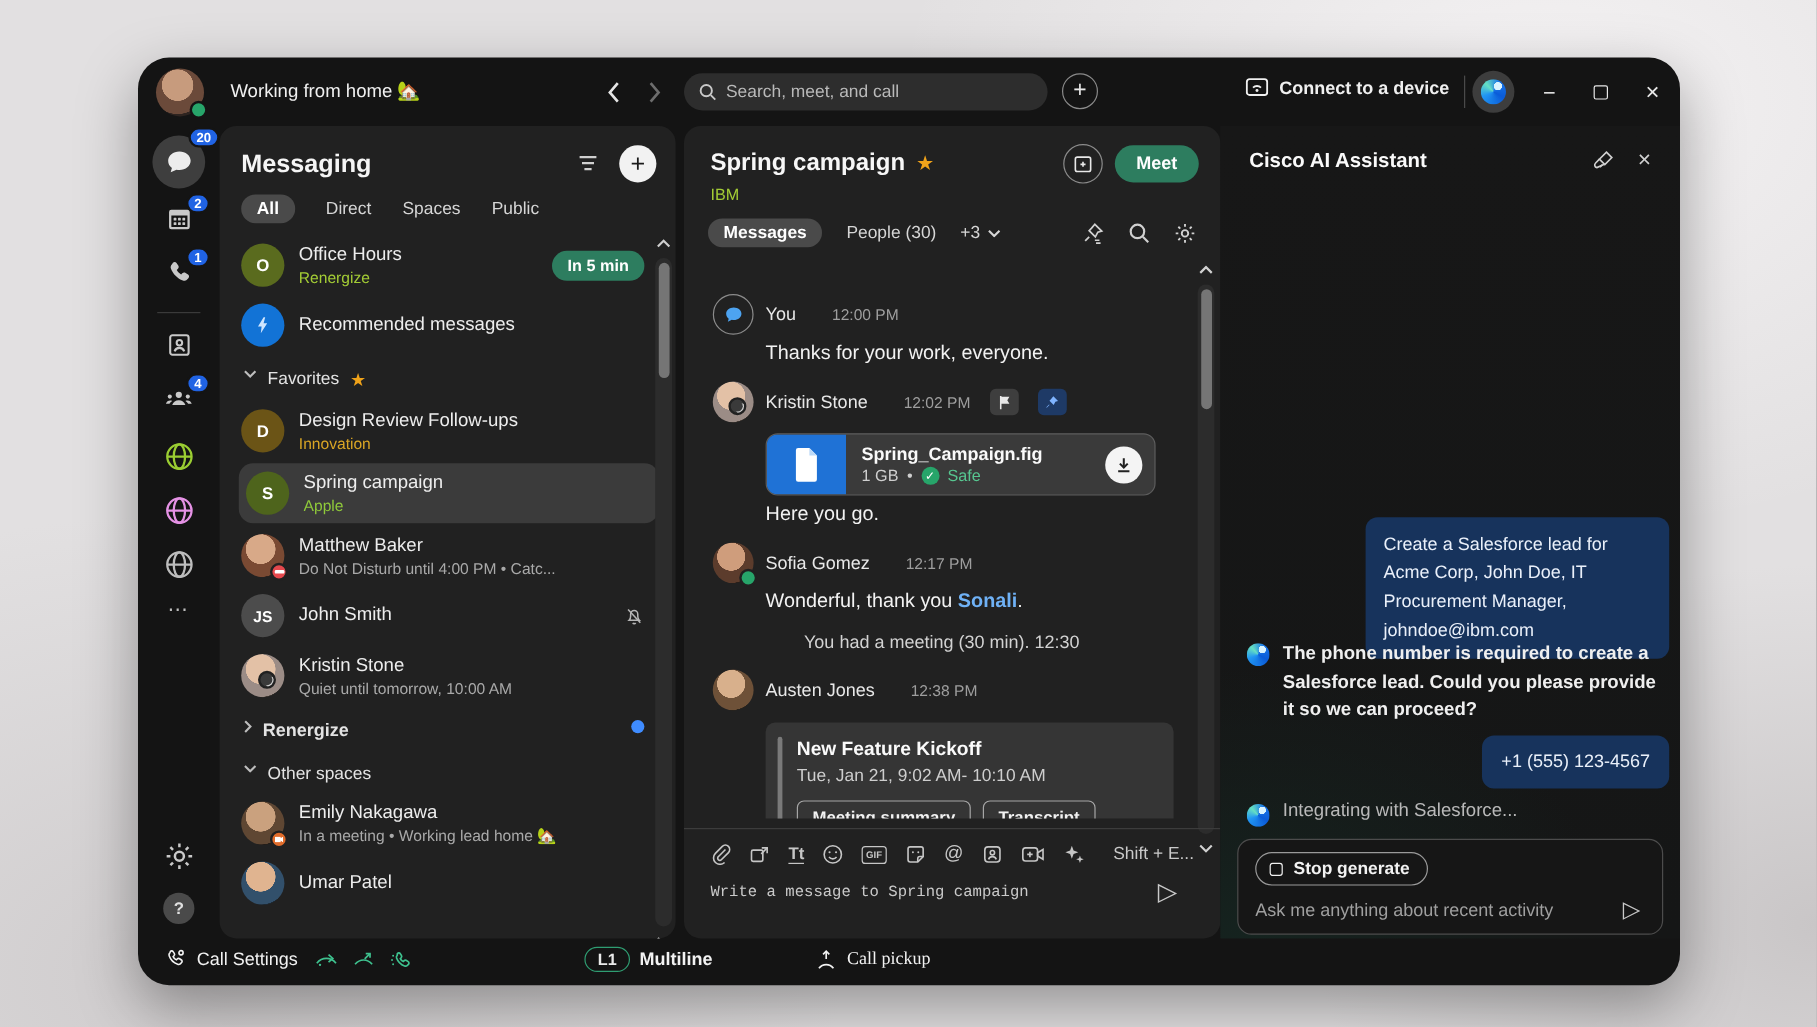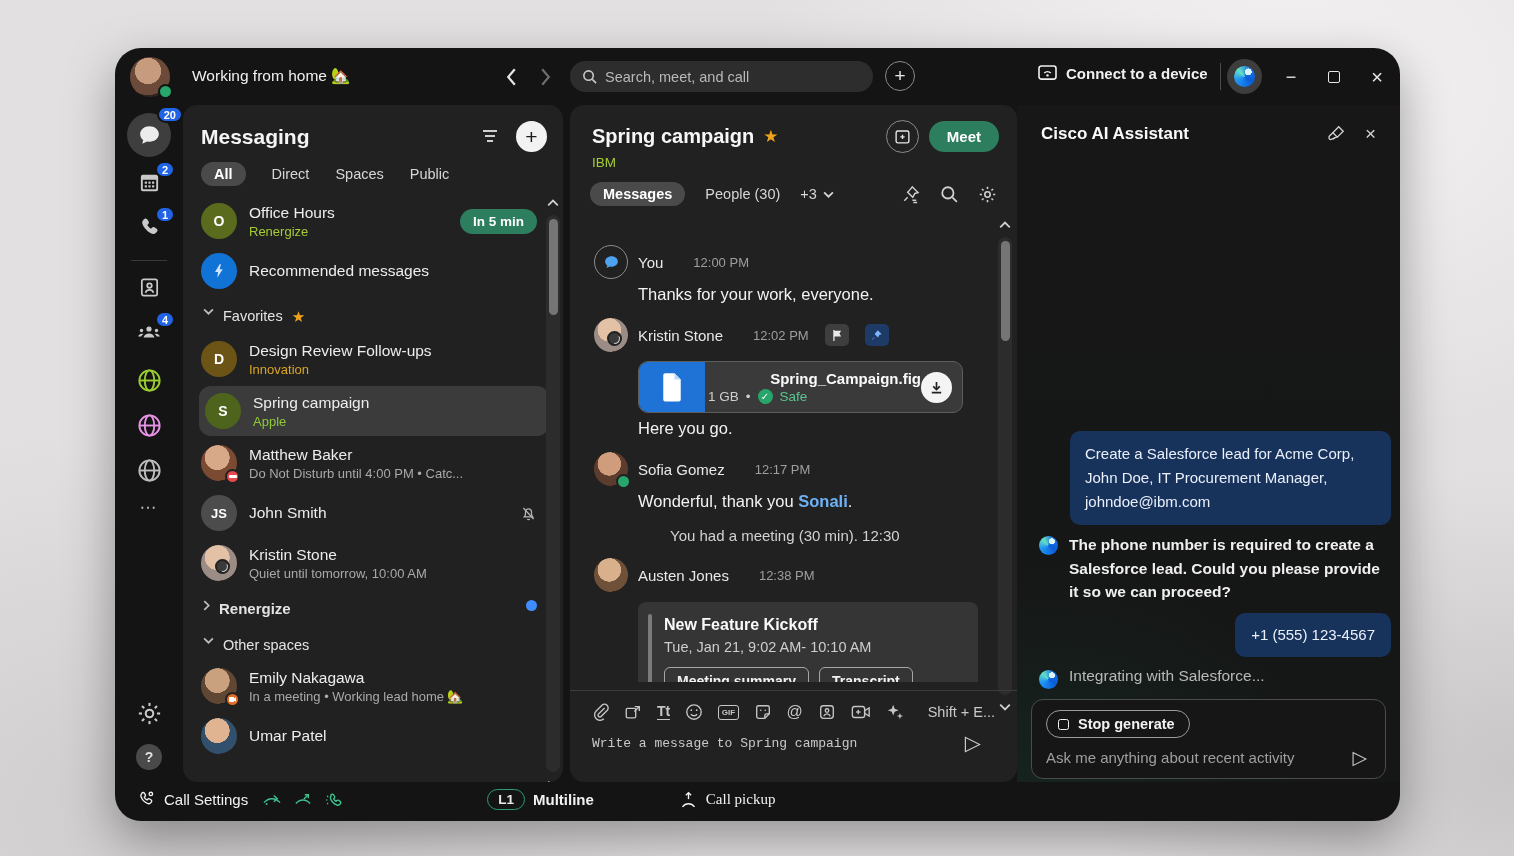--- a/index.html
+++ b/index.html
@@ -127,21 +127,21 @@
   .sender { font-size:15px; color:#e8e8e8; }
   .mtime { font-size:13px; color:#9e9e9e; margin-left:20px; }
   .msg-body { margin-left:44px; font-size:16.5px; color:#f2f2f2; margin-top:6px; }
   .you-av { width:34px; height:34px; border-radius:50%; border:1.6px solid #8b8b8b; display:flex; align-items:center; justify-content:center; }
   .chip { width:24px; height:22px; border-radius:5px; display:flex; align-items:center; justify-content:center; margin-left:6px; cursor:pointer; }
   .chip-flag { background:#3e3e3e; color:#e8e8e8; }
   .chip-pin { background:#1e3a66; color:#7fb4ff; }
   .file-card { margin:9px 0 4px 44px; width:325px; height:52px; background:#3a3a3a; border:1px solid #5d5d5d; border-radius:10px;
     display:flex; align-items:center; overflow:hidden; cursor:pointer; }
   .file-ic { width:66px; height:100%; background:#1f72d6; display:flex; align-items:center; justify-content:center; flex:none; }
-  .file-meta { flex:1; padding-left:3px;text-align:right; }
+  .file-meta { flex:1; padding-left:13px; }
   .file-name { font-size:15px; font-weight:700; color:#fafafa; }
   .file-sub { display:flex; align-items:center; gap:7px; font-size:13.5px; color:#cfcfcf; margin-top:2px; }
   .safe-check { width:15px; height:15px; border-radius:50%; background:#27a56a; color:#fff; font-size:10px;
     display:flex; align-items:center; justify-content:center; }
   .safe-txt { color:#57c690; }
   .dl-btn { width:31px; height:31px; border-radius:50%; background:#f4f4f4; color:#222; margin-right:10px; flex:none;
     display:flex; align-items:center; justify-content:center; cursor:pointer; }
   .mention { color:#6fb1f5; font-weight:700; }
   .sys-msg { margin:16px 0 0 76px; font-size:15px; color:#d2d2d2; }
   .meet-card { margin:10px 0 0 44px; width:340px; background:#353535; border-radius:8px; padding:14px 16px 14px 26px; position:relative; }
@@ -164,21 +164,21 @@
   .send-ic { color:#c9c9c9; font-size:21px; cursor:pointer; margin-right:14px; }
   
   .ai-panel { position:absolute; left:902px; right:0; top:57px; bottom:39px;
     background:radial-gradient(420px 320px at 8% 100%, #15231f 0%, rgba(21,35,31,0) 70%),
                linear-gradient(180deg, #171717 0%, #151616 100%); }
   .ai-header { display:flex; align-items:center; padding:18px 24px 0 24px; }
   .ai-title { font-size:17px; font-weight:700; color:#fafafa; }
   .ai-hicons { margin-left:auto; display:flex; align-items:center; gap:20px; color:#d0d0d0; }
   .ai-hicons > div { cursor:pointer; }
   .ai-bubble { background:#17335c; border-radius:10px; color:#eaf0fa; font-size:15px; line-height:24px; padding:11px 15px; }
-  .bub1 { position:absolute; right:9px; top:326px; width:321px; }
+  .bub1 { position:absolute; right:9px; top:326px; width:253px; }
   .bub2 { position:absolute; right:9px; top:508px; padding:10px 16px; }
   .ai-row { position:absolute; left:22px; display:flex; gap:11px; }
   .ai-row .ailogo { flex:none; width:19px; height:19px; margin-top:3px; }
   .row1 { top:428px; width:345px; }
   .row2 { top:562px; }
   .ai-text { font-size:15.5px; font-weight:700; color:#efefef; line-height:23.5px; }
   .ai-text2 { font-size:15.5px; color:#b9b9b9; }
   .ai-input { position:absolute; left:14px; right:14px; top:594px; height:80px; border:1px solid #4c4c4c; border-radius:12px;
     background:#161616; padding:10px 14px; }
   .stop-pill { display:inline-flex; align-items:center; gap:9px; border:1.4px solid #9a9a9a; border-radius:16px;

